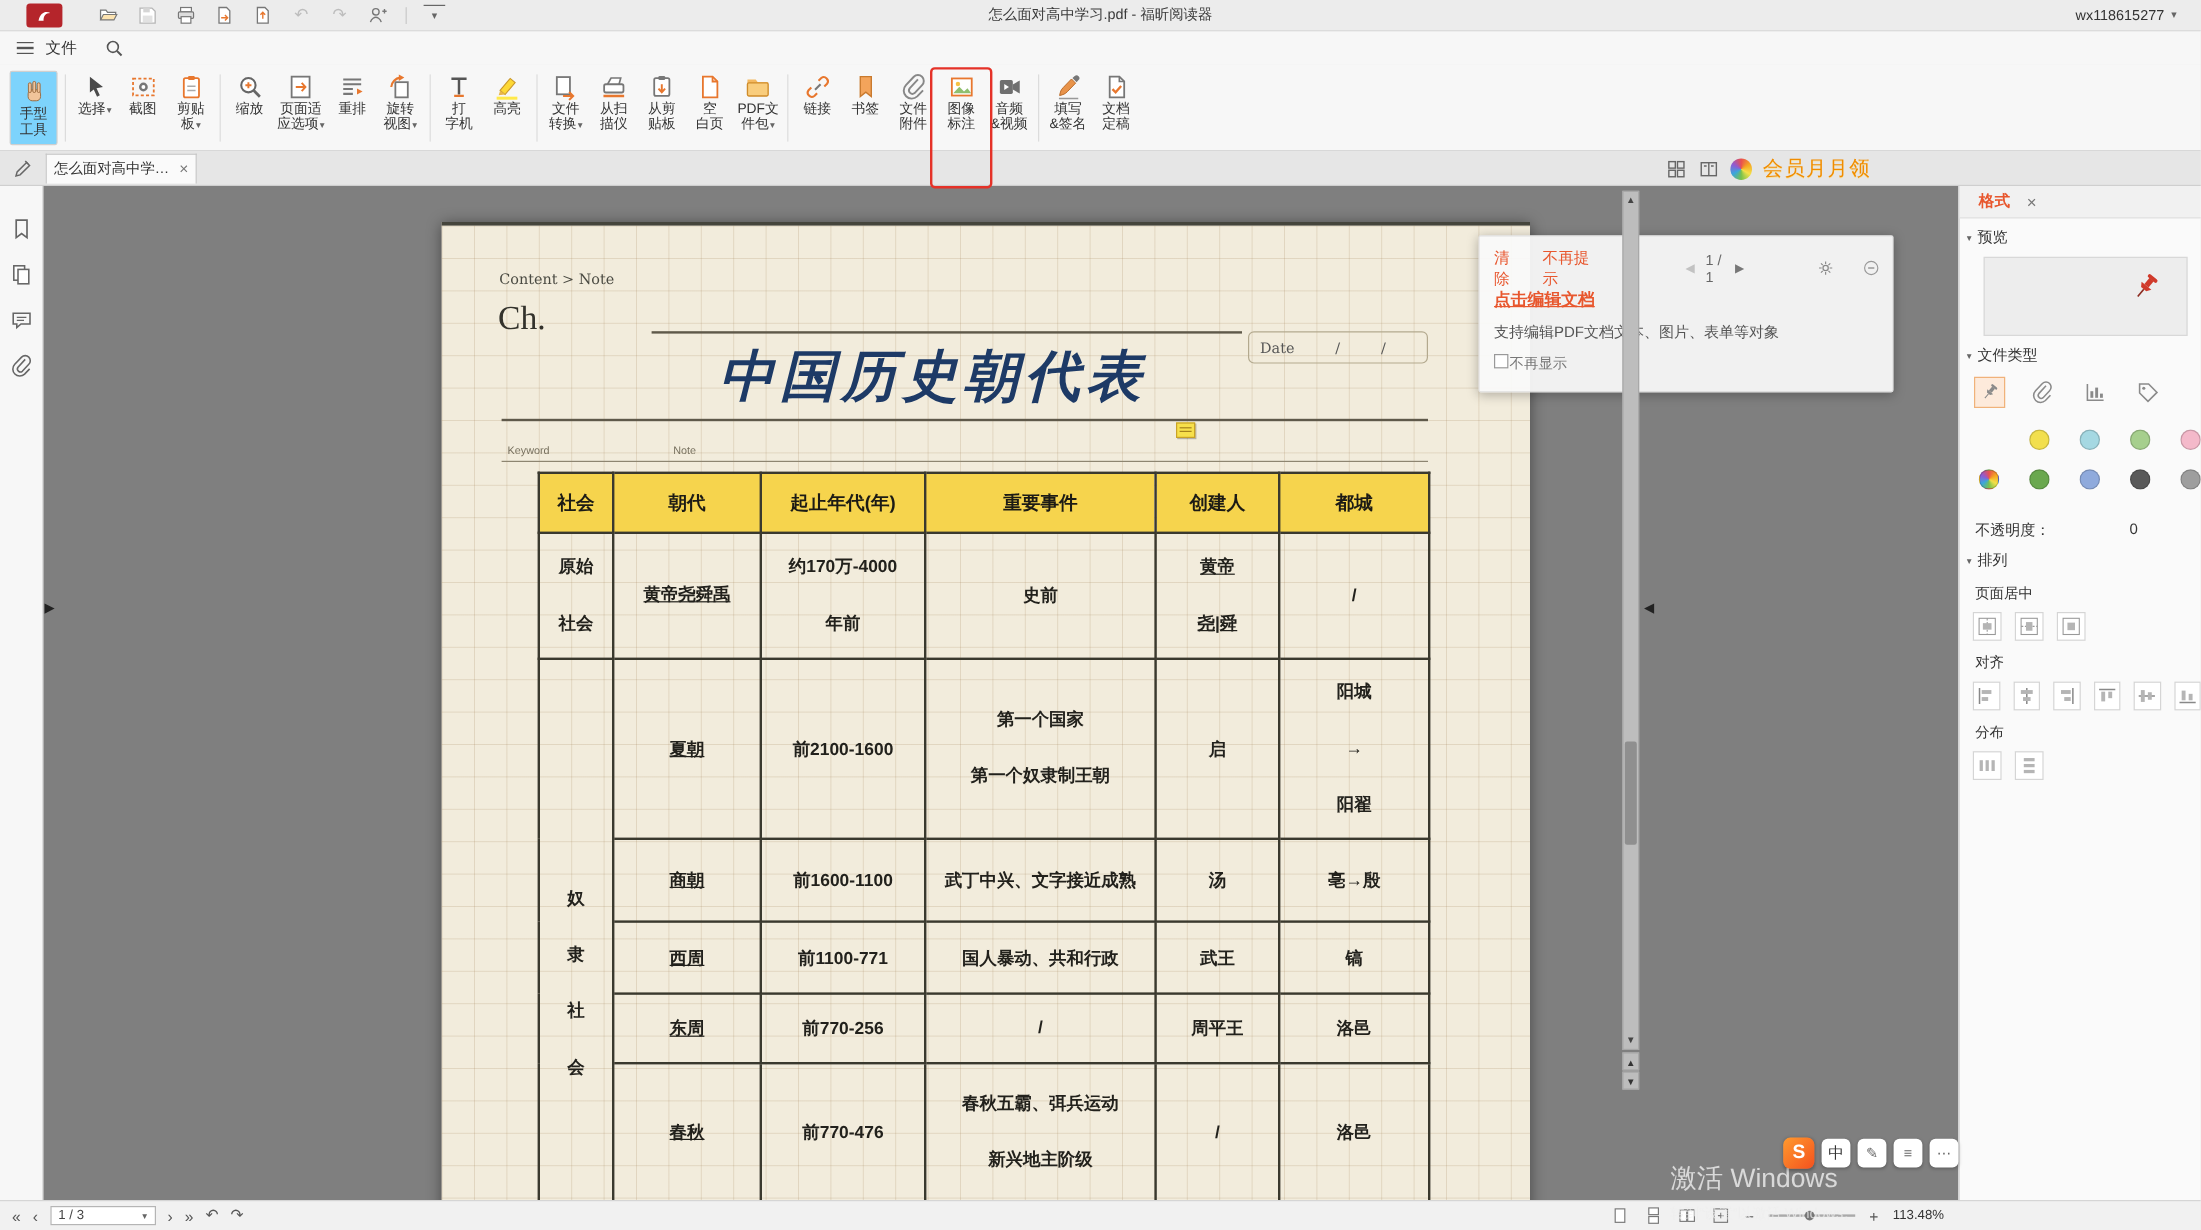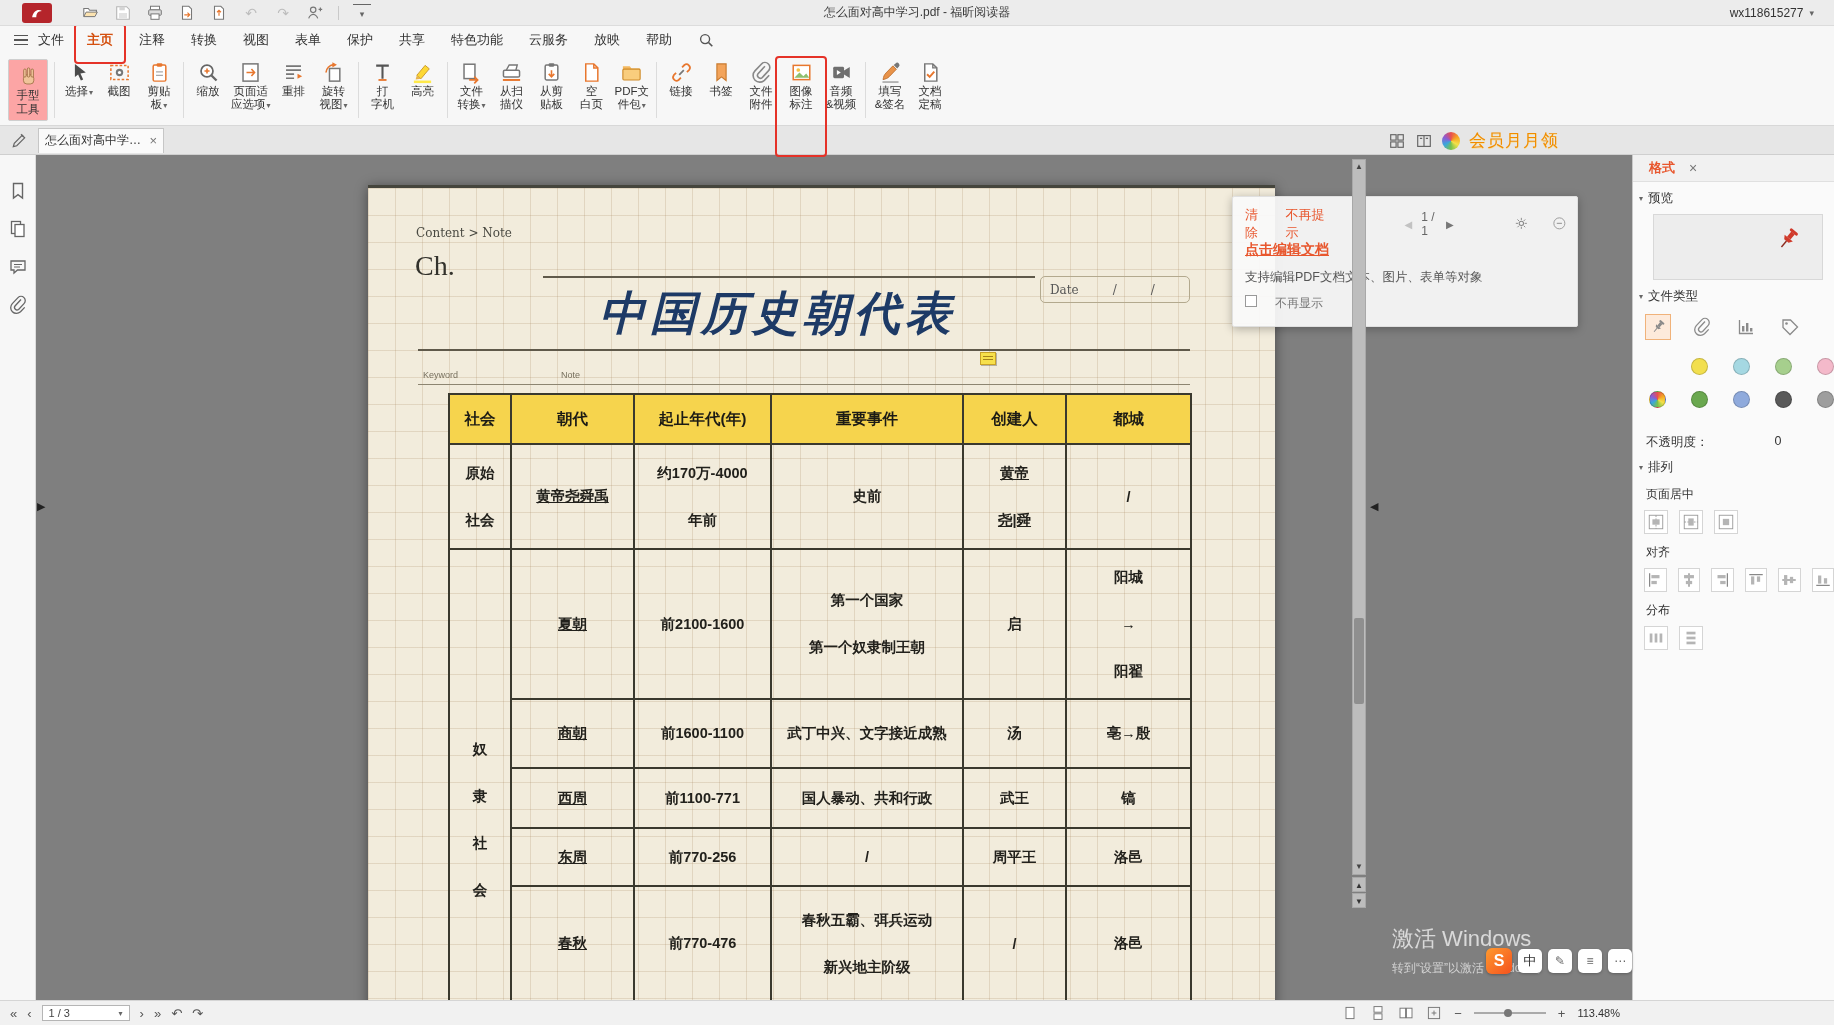--- a/index.html
+++ b/index.html
@@ -28,21 +28,21 @@
 .menu-item.active::after{content:"";position:absolute;left:-13px;right:-13px;top:-8px;bottom:-15px;border:2.5px solid #e53228;border-radius:4px;pointer-events:none}
 .menu-search{margin-left:12px;width:18px;height:18px}
 
 .ribbon{position:absolute;left:0;top:54px;width:1834px;height:72px;background:#f7f7f7;border-bottom:1px solid #d8d8d8;display:flex;align-items:center;padding-left:8px;z-index:20}
 #ribbon-tools{display:flex;align-items:center;height:100%}
 .tool{display:flex;flex-direction:column;align-items:center;justify-content:flex-start;min-width:40px;padding:2px 3px;position:relative;height:66px;cursor:default}
 .tool svg{width:23px;height:23px;margin:2px 0 1px}
 .tool .lbl{font-size:11.5px;line-height:1.2;color:#333;text-align:center}
 .tool .lbl>span:first-child{white-space:pre-line}
 .dd{font-size:8px;color:#666;margin-left:1px}
-.tool.big{border:1px solid #cfcfcf;background:#fca5a5;border-radius:2px;height:62px;justify-content:center;margin-right:2px}
+.tool.big{border:1px solid #cfcfcf;background:#7dd3fc;border-radius:2px;height:62px;justify-content:center;margin-right:2px}
 .tool.hl::after{content:"";position:absolute;left:-6px;right:-6px;top:-1px;height:97px;border:2.5px solid #e53228;border-radius:4px;z-index:60;pointer-events:none}
 .rsep{width:1px;height:56px;background:#dcdcdc;margin:0 4px;align-self:center}
 
 .tabbar{position:absolute;left:0;top:126px;width:1834px;height:29px;background:#e6e6e6;border-bottom:1px solid #cfcfcf;display:flex;align-items:center;z-index:5}
 .tab-pencil{position:absolute;left:10px;top:5px;width:19px;height:19px}
 .doc-tab{margin-left:38px;width:126px;height:25px;background:#fafafa;border:1px solid #c6c6c6;border-bottom:none;display:flex;align-items:center;padding:0 6px;font-size:12px;color:#333}
 .doc-tab .tname{flex:1;overflow:hidden;white-space:nowrap;text-overflow:ellipsis}
 .doc-tab .tclose{color:#777;font-size:13px;margin-left:4px}
 .tab-right{position:absolute;left:1388px;top:0;height:29px;display:flex;align-items:center;gap:9px}
 .tr-ic{width:18px;height:18px}
@@ -91,21 +91,21 @@
 .pp-row1{position:absolute;left:12px;right:10px;top:9px;display:flex;align-items:center}
 .pp-link{color:#e8572e;margin-right:18px}
 .pp-nav{display:flex;align-items:center;gap:9px;margin-left:56px;color:#888}
 .pp-arrow{font-size:10px;color:#777}
 .pp-arrow.dis{color:#c2c2c2}
 .pp-pager{font-size:12px;color:#666}
 .pp-gear{margin-left:60px;width:17px;height:17px}
 .pp-min{margin-left:24px;width:17px;height:17px}
 .pp-edit{position:absolute;left:12px;top:44px;color:#e8572e;font-size:14px;text-decoration:underline;font-weight:700}
 .pp-desc{position:absolute;left:12px;top:72px;color:#555;font-size:12.5px}
-.pp-check{position:absolute;left:12px;top:98px;display:flex;gap:18px;color:#777;font-size:12px}
+.pp-check{position:absolute;left:12px;top:98px;display:flex;gap:1px;color:#777;font-size:12px}
 .cb{width:12px;height:12px;border:1px solid #999;background:#fff;display:inline-block}
 
 .rpanel{position:absolute;left:1632px;top:155px;width:202px;height:845px;background:#fafafa;border-left:1px solid #c9c9c9;z-index:3;font-size:12.5px;color:#333}
 .rp-head{height:27px;background:#f1f1f1;border-bottom:1px solid #e0e0e0;display:flex;align-items:center}
 .rp-tab{color:#e8572e;font-weight:700;margin-left:16px;font-size:13px}
 .rp-close{margin-left:14px;color:#777;font-size:14px}
 .rp-sec{display:flex;align-items:center;gap:5px;margin:8px 0 0 6px;color:#333}
 .tri{font-size:8px;color:#666}
 .preview-box{margin:7px 0 0 20px;width:170px;height:66px;background:#ededed;border:1px solid #d8d8d8;position:relative}
 .pin{position:absolute;right:20px;top:10px;width:28px;height:28px}
@@ -128,21 +128,21 @@
 .sb-ic{font-size:13px;color:#555}
 .page-box{border:1px solid #b5b5b5;background:#fff;padding:1px 6px;display:inline-flex;gap:16px;align-items:center;min-width:88px;justify-content:space-between;font-size:11px}
 .pb-dd{font-size:8px;color:#666}
 .sb-right{margin-left:auto;margin-right:214px;display:flex;align-items:center;gap:12px}
 .sb-right svg{width:16px;height:16px}
 .zoom-slider{position:relative;width:72px;height:10px}
 .zs-track{position:absolute;left:0;right:0;top:4px;height:2px;background:#aaa}
 .zs-thumb{position:absolute;left:30px;top:1px;width:8px;height:8px;border-radius:50%;background:#777}
 .zoom-text{font-size:11px;color:#333}
 
-.watermark{position:absolute;left:1392px;top:924px;z-index:45;pointer-events:none}
+.watermark{position:absolute;left:1392px;top:967px;z-index:45;pointer-events:none}
 .wm1{font-size:22px;color:rgba(240,240,240,.8)}
 .wm2{font-size:12px;color:rgba(238,238,238,.75);margin-top:6px}
 .ime{position:absolute;left:1486px;top:948px;display:flex;align-items:center;gap:6px;z-index:46}
 .ime-s{width:26px;height:26px;border-radius:6px;background:linear-gradient(135deg,#ff9a2e,#f4511e);color:#fff;font-weight:700;font-size:16px;display:flex;align-items:center;justify-content:center;box-shadow:0 1px 3px rgba(0,0,0,.3)}
 .ime-pill{min-width:24px;height:24px;border-radius:5px;background:#fff;color:#333;font-size:13px;display:flex;align-items:center;justify-content:center;box-shadow:0 1px 3px rgba(0,0,0,.25);padding:0 3px}
 .ime-sm{color:#666;font-size:12px}
 </style>
 </head>
 <body>
 
@@ -204,33 +204,20 @@
   </div>
 </div>
 
 <div class="menubar">
   <span class="hamb">
       <i></i>
       <i></i>
       <i></i>
     </span>
   <span class="menu-file">文件</span>
-  <span id="menu-items">
-      <span class="menu-item active">主页</span>
-      <span class="menu-item">注释</span>
-      <span class="menu-item">转换</span>
-      <span class="menu-item">视图</span>
-      <span class="menu-item">表单</span>
-      <span class="menu-item">保护</span>
-      <span class="menu-item">共享</span>
-      <span class="menu-item">特色功能</span>
-      <span class="menu-item">云服务</span>
-      <span class="menu-item">放映</span>
-      <span class="menu-item">帮助</span>
-    </span>
   <span class="menu-search">
       <svg viewBox="0 0 20 20">
         <circle cx="9" cy="9" r="5" fill="none" stroke="#555" stroke-width="1.5"></circle>
         <path d="M12.8 12.8L17 17" stroke="#555" stroke-width="1.8"></path>
       </svg>
     </span>
 </div>
 
 <div class="ribbon">
   <div id="ribbon-tools">

